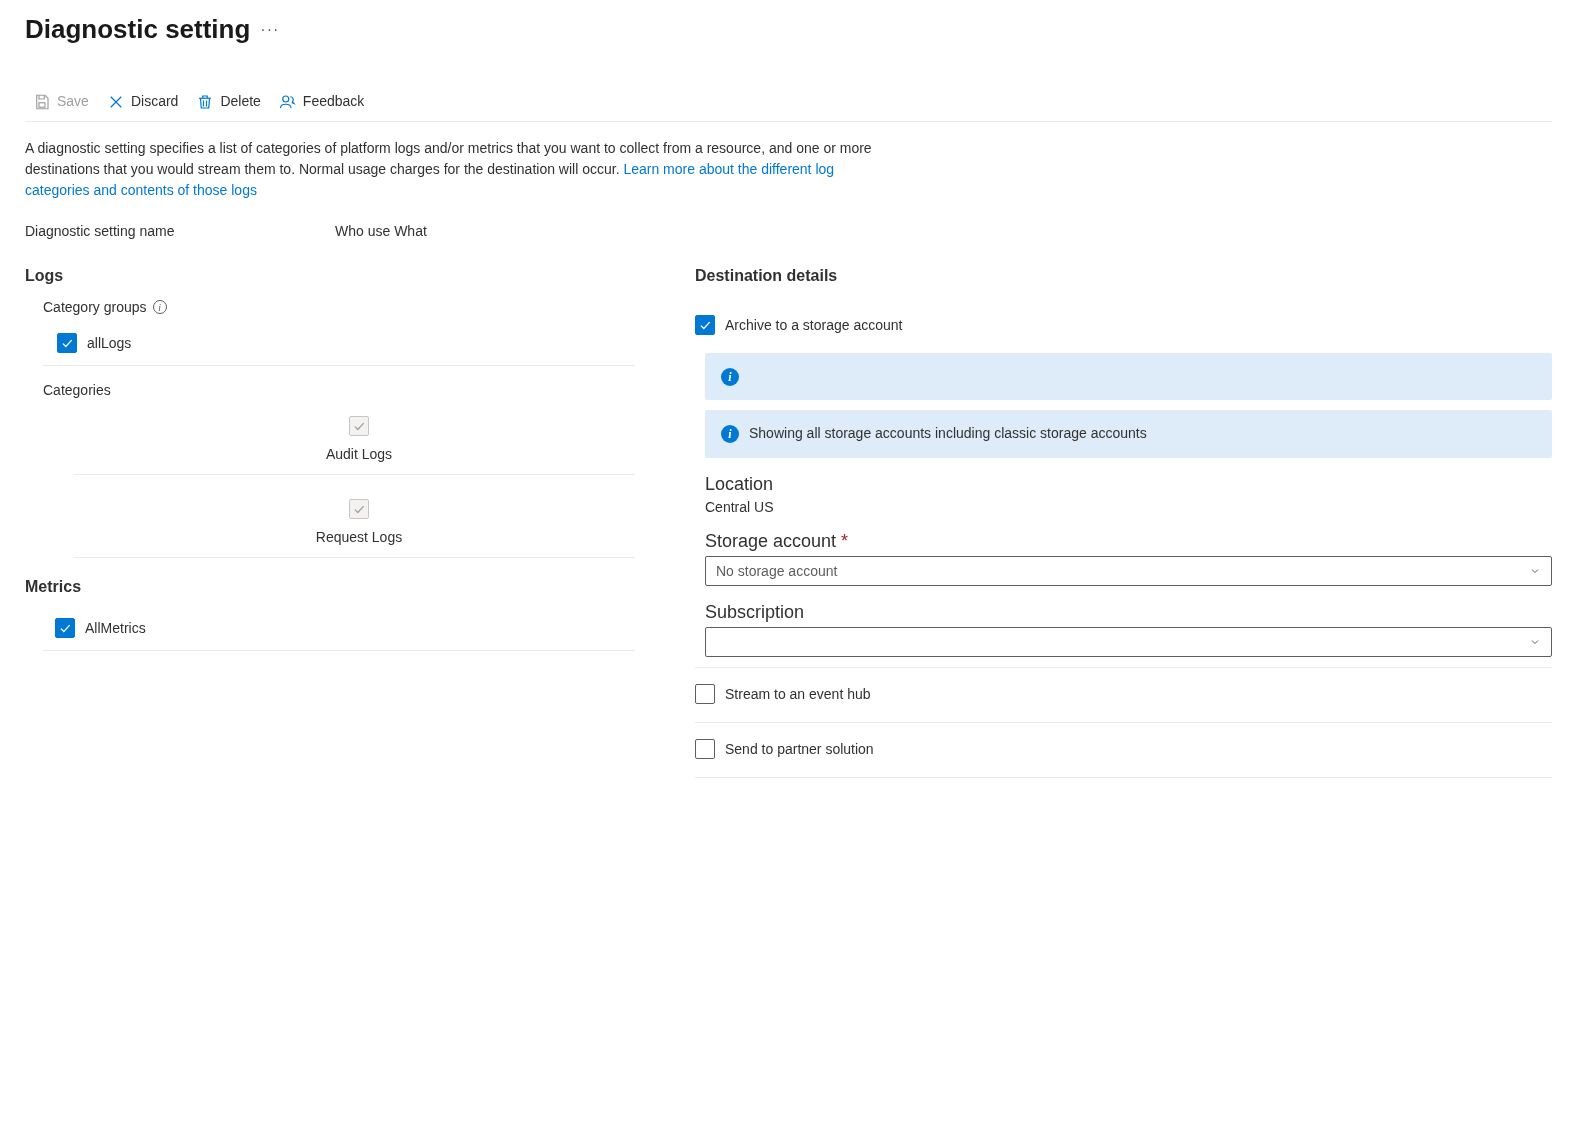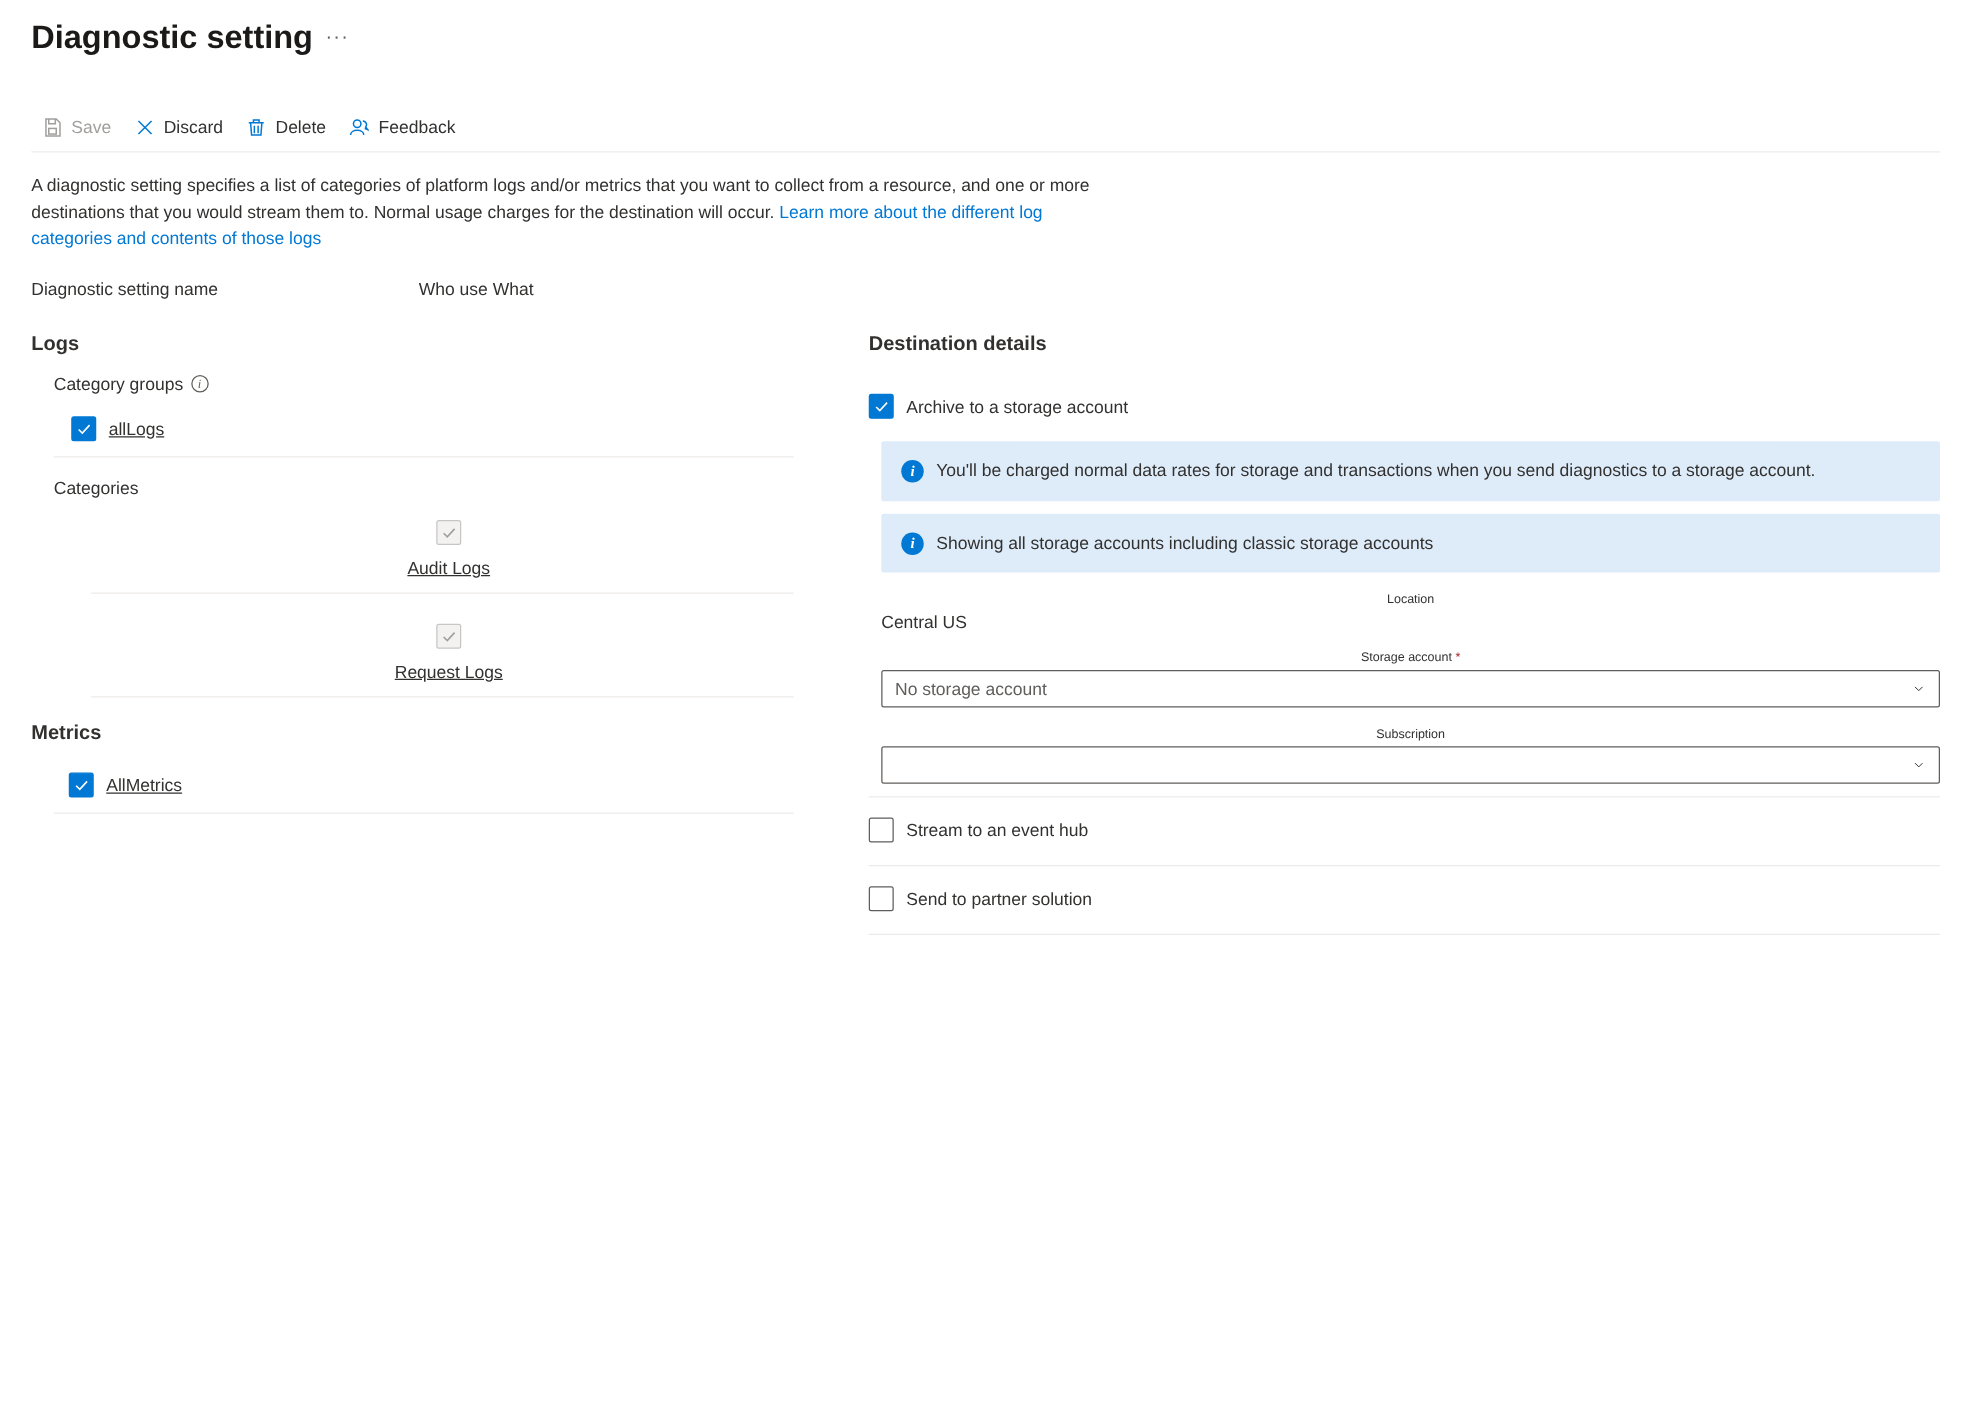--- a/index.html
+++ b/index.html
@@ -99,21 +99,20 @@
     color: #605e5c;
     font-style: italic;
     font-family: Georgia, serif;
   }
 
   .chk-row {
     display: flex;
     align-items: center;
     gap: 10px;
     padding: 8px 0;
-    text-decoration: underline;
   }
   .chk-row.indent2 { margin-left: 14px; }
   .chk-row.indent3 { margin-left: 40px; flex-direction: column; }
   .divider {
     height: 1px;
     background: #edebe9;
     margin: 4px 0 16px 18px;
   }
   .divider.inner { margin-left: 30px; }
 
@@ -180,21 +179,21 @@
     justify-content: center;
     font-style: italic;
     font-family: Georgia, serif;
     font-size: 12px;
     font-weight: bold;
     flex-shrink: 0;
     margin-top: 1px;
   }
 
   .field-group { margin: 16px 0 0 10px; }
-  .field-label { font-size: 10px; margin-bottom: 4px; display: block; text-align: center; }
+  .field-label { font-size: 18px; margin-bottom: 4px; display: block; }
   .field-value { font-size: 14px; margin-top: 2px; }
   .req { color: #a4262c; }
   .select-box {
     width: 100%;
     height: 30px;
     border: 1px solid #605e5c;
     border-radius: 2px;
     background: #fff;
     display: flex;
     align-items: center;
@@ -328,21 +327,20 @@
         <span class="chk checked">
           <svg viewBox="0 0 24 24">
               <polyline points="5 13 10 18 20 7"></polyline>
             </svg>
         </span>
         <span class="chk-label">Archive to a storage account</span>
       </div>
 
       <div class="info-banner">
         <span class="info-icon">i</span>
-        <span>You'll be charged normal data rates for storage and transactions when you send diagnostics to a storage account.</span>
       </div>
       <div class="info-banner">
         <span class="info-icon">i</span>
         <span>Showing all storage accounts including classic storage accounts</span>
       </div>
 
       <div class="field-group">
         <span class="field-label">Location</span>
         <div class="field-value">Central US</div>
       </div>

